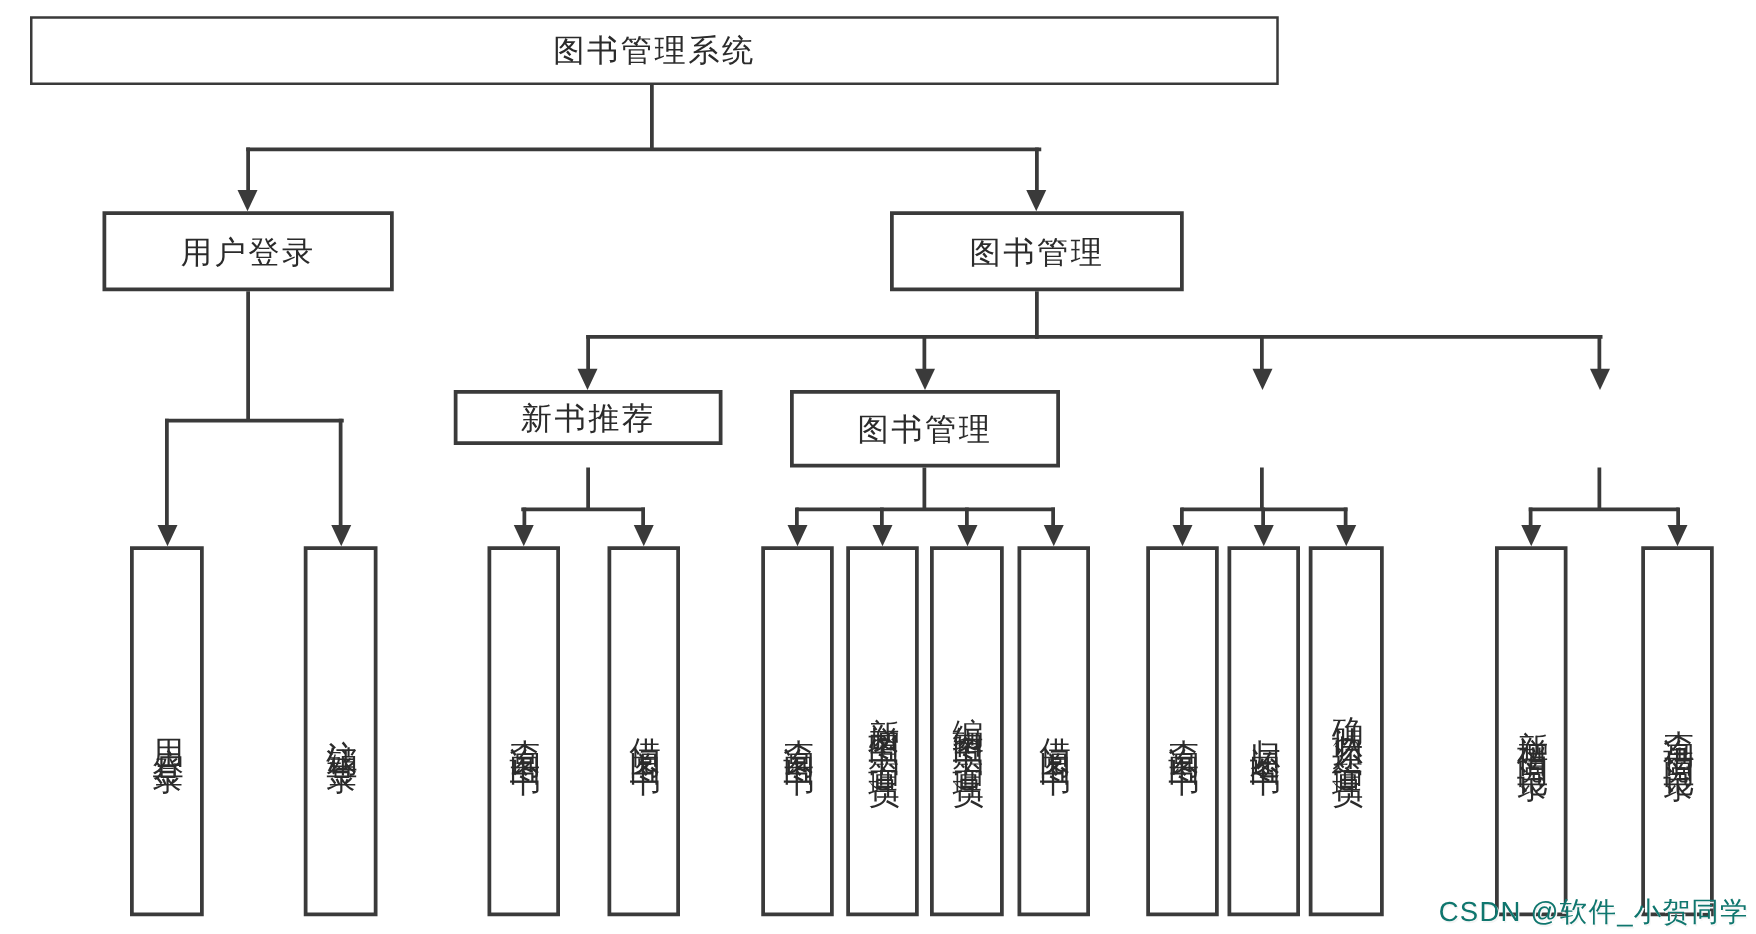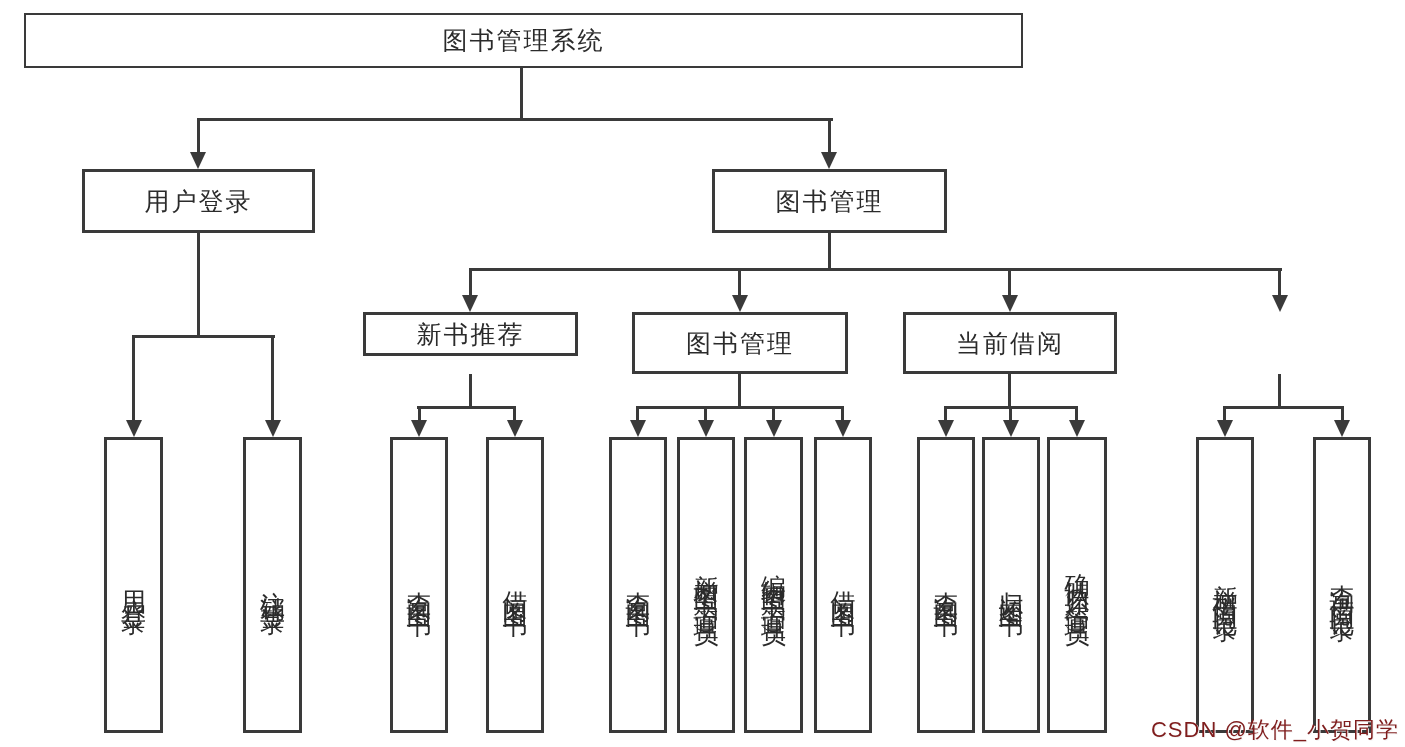--- a/index.html
+++ b/index.html
@@ -17,40 +17,39 @@
     writing-mode:vertical-rl; text-orientation:mixed;
     letter-spacing:7px; font-size:25px; line-height:1;
   }
   .ln { position:absolute; background:#3a3a3a; }
   .ah {
     position:absolute; width:0; height:0;
     border-left:8px solid transparent; border-right:8px solid transparent;
     border-top:17px solid #3a3a3a;
   }
   .wm {
-    position:absolute; right:6px; bottom:2px; font-size:22px; color:#7f1d1d;
+    position:absolute; right:6px; bottom:2px; font-size:22px; color:#0f766e;
     letter-spacing:1px; white-space:nowrap; text-shadow:1px 1px 0 #f5f5f5;
   }
 </style>
 </head>
 <body>
 
 <div class="canvas">
 
   <div class="box root-box" style="left:24px; top:13px; width:999px; height:55px;">图书管理系统</div>
 
   <div class="box" style="left:82px; top:169px; width:233px; height:64px;">用户登录</div>
 
   <div class="box" style="left:712px; top:169px; width:235px; height:64px;font-family:Liberation Serif, serif;">图书管理</div>
 
   <div class="box" style="left:363px; top:312px; width:215px; height:44px;">新书推荐</div>
 
   <div class="box" style="left:632px; top:312px; width:216px; height:62px;">图书管理</div>
 
-  <div class="box" style="left:903px; top:312px; width:214px; height:62px;">当前借阅</div>
 
 
   <div class="box vtext" style="left:104px; top:437px; width:59px; height:296px;">用户登录</div>
 
   <div class="box vtext" style="left:243px; top:437px; width:59px; height:296px;">注销登录</div>
 
   <div class="box vtext" style="left:390px; top:437px; width:58px; height:296px;">查询图书</div>
 
   <div class="box vtext" style="left:486px; top:437px; width:58px; height:296px;">借阅图书</div>
 

